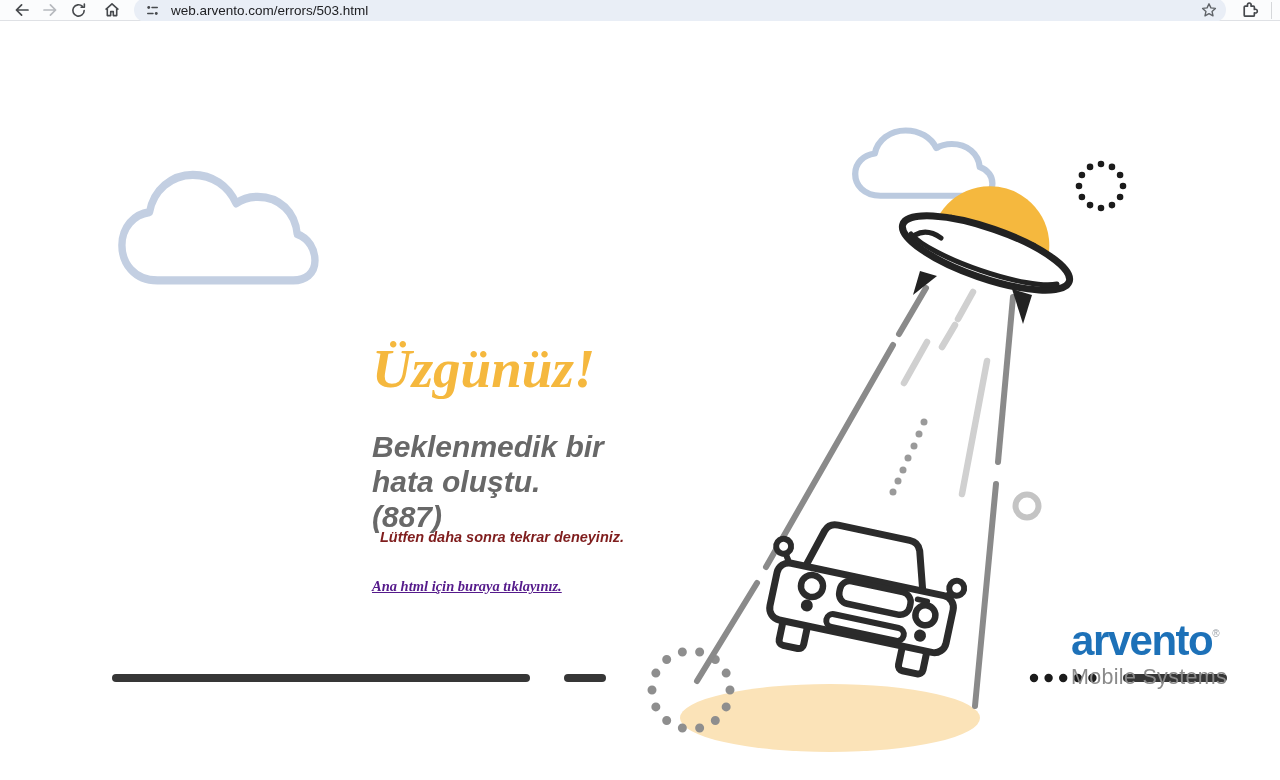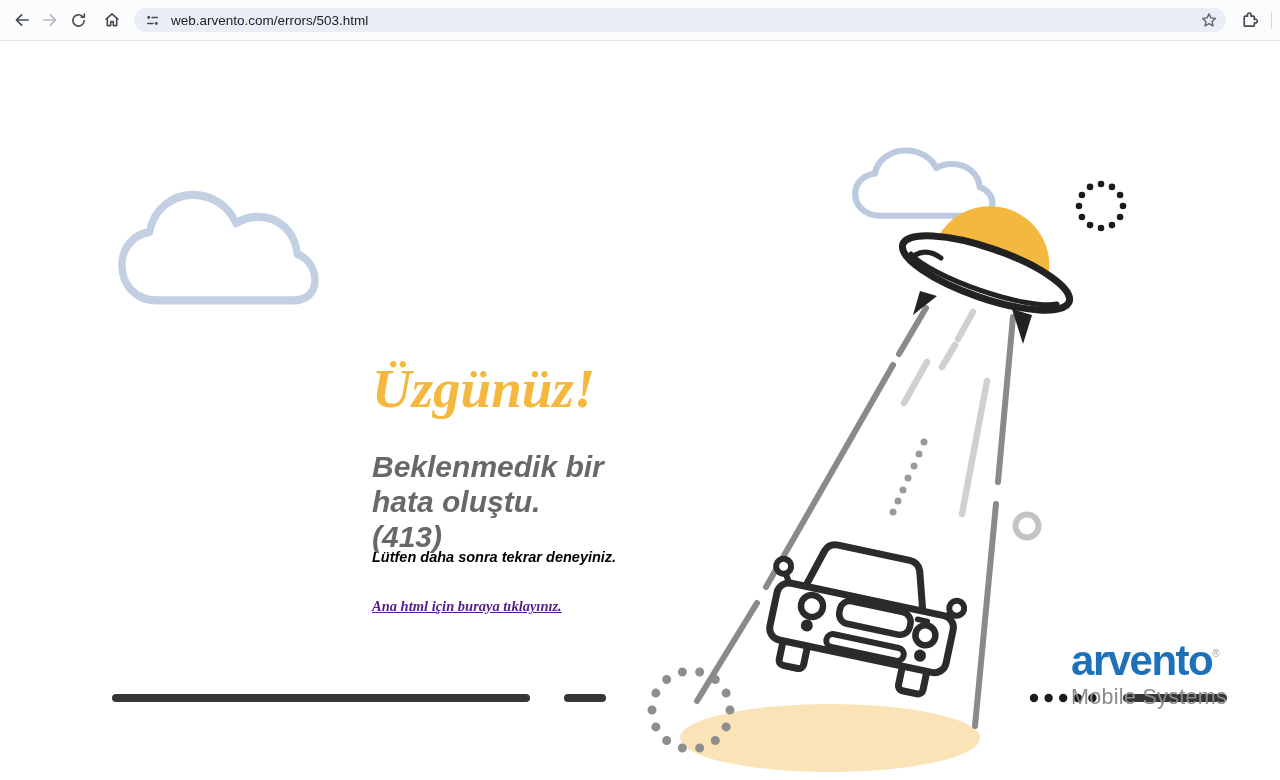--- a/index.html
+++ b/index.html
@@ -1,20 +1,20 @@
 <!DOCTYPE html>
 <html><head>
 <meta charset="utf-8">
 <style>
   * { box-sizing: border-box; }
   html,body { margin:0; padding:0; width:1280px; height:780px; overflow:hidden;
               background:#fff; font-family:"Liberation Sans", sans-serif; }
 
   
-  .toolbar { position:relative; height:41px; background:#fbfcfd;
+  .toolbar { position:relative; height:21px; background:#fbfcfd;
              border-bottom:1px solid #dfe1e5; display:flex; align-items:center;
              padding:0 8px; }
   .nav-btn { width:28px; height:26px; border:none; background:transparent;
              display:flex; align-items:center; justify-content:center;
              color:#46494d; padding:0; cursor:pointer; }
   .nav-btn.disabled { color:#b6b9be; }
   .nav-btn svg { display:block; }
   .omnibox { flex:1; height:24px; margin:0 10px 0 8px; border-radius:13px;
              background:#e9eef6; display:flex; align-items:center;
              padding:0 8px 0 10px; min-width:0; }
@@ -32,21 +32,21 @@
   .copy { position:absolute; left:372px; top:0; width:260px; }
   .copy h1 { position:absolute; top:320px; left:0; margin:0;
              font-family:"Liberation Serif", serif; font-style:italic;
              font-weight:bold; font-size:55px; line-height:1;
              color:#F5B83E; white-space:nowrap; }
   .copy h2 { position:absolute; top:408px; left:0; margin:0; width:240px;
              font-style:italic; font-weight:bold; font-size:30px;
              line-height:35px; color:#686868; }
   .copy .note { position:absolute; top:508px; left:0; margin:0; width:260px;
                 font-style:italic; font-weight:bold; font-size:14.5px;
-                color:#000000; white-space:nowrap; }
+                color:#7f1d1d; white-space:nowrap;text-align:center; }
   .copy a.home-link { position:absolute; top:557px; left:0;
                 font-family:"Liberation Serif", serif; font-style:italic;
                 font-weight:bold; font-size:14.5px; color:#551A8B;
                 text-decoration:underline; white-space:nowrap; cursor:pointer; }
 
   .logo { position:absolute; right:53px; top:602px; text-align:left; }
   .logo .brand { font-weight:bold; font-size:42px; line-height:36px;
                  letter-spacing:-1.5px; color:#1D71B8; }
   .logo .reg { font-size:10px; color:#9aa0a6; vertical-align:18px; }
   .logo .tagline { display:block; font-size:21.5px; line-height:22px;
@@ -192,21 +192,21 @@
     <g stroke="#363636" stroke-width="8" stroke-linecap="round" fill="none">
       <path d="M116 689 526 689"></path>
       <path d="M568 689 602 689"></path>
       <path d="M1034 689 1107 689" stroke="#1b1b1b" stroke-width="8.4" pathLength="73" stroke-dasharray="0 14.6"></path>
       <path d="M1127 689 1223 689"></path>
     </g>
   </svg>
 
   <div class="copy">
     <h1>Üzgünüz!</h1>
-    <h2>Beklenmedik bir hata oluştu. (413)</h2>
+    <h2>Beklenmedik bir hata oluştu. (887)</h2>
     <p class="note">Lütfen daha sonra tekrar deneyiniz.</p>
     <a class="home-link" href="#">Ana html için buraya tıklayınız.</a>
   </div>
 
   <div class="logo">
     <span class="brand">arvento</span><sup class="reg">®</sup>
     <span class="tagline">Mobile Systems</span>
   </div>
 </div>
 

